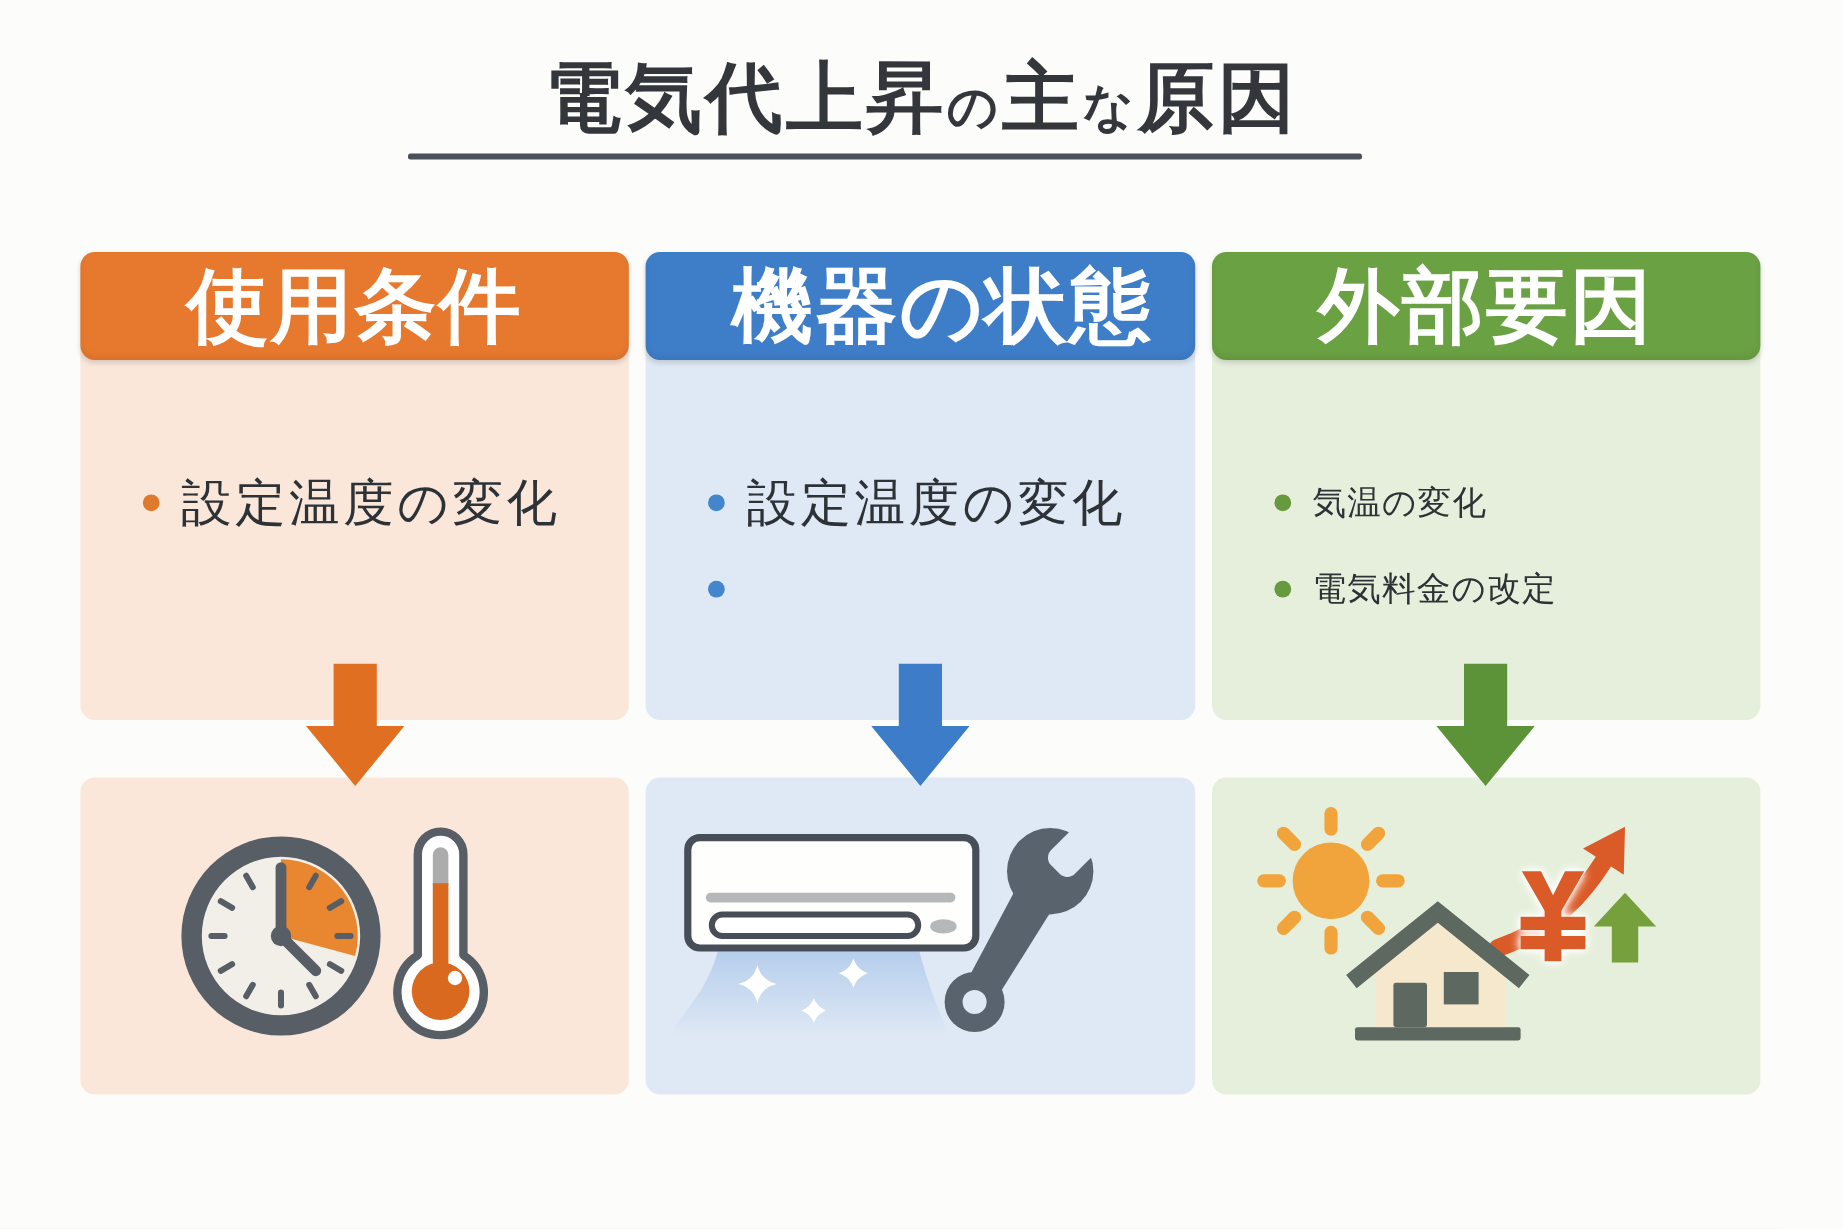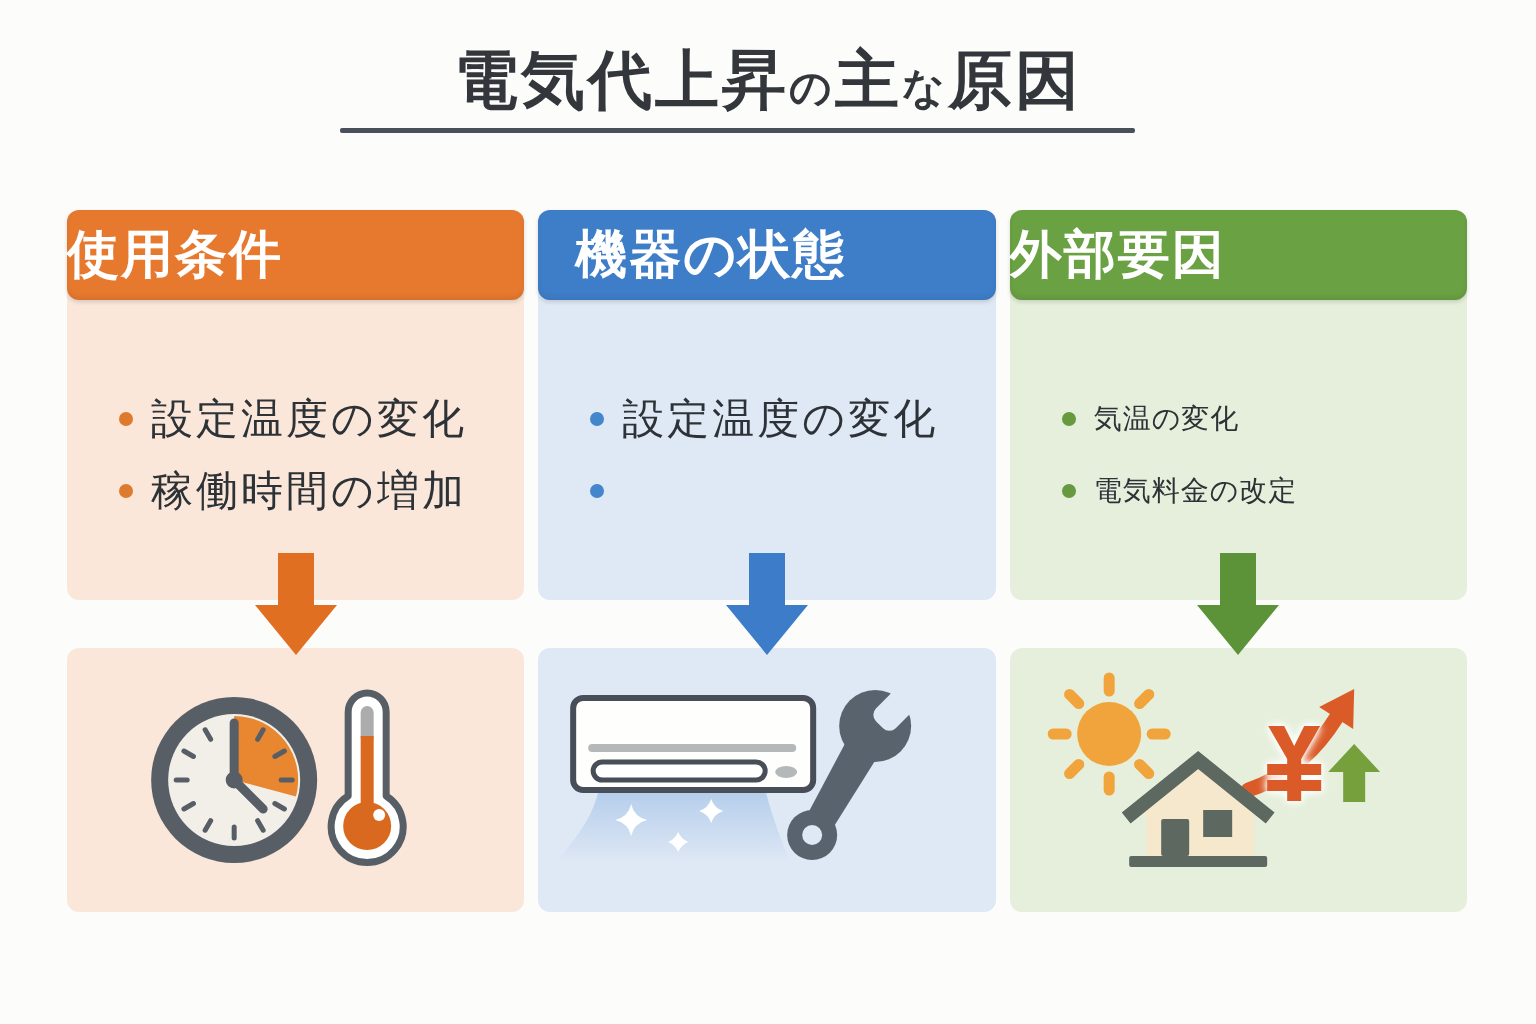--- a/index.html
+++ b/index.html
@@ -3,33 +3,33 @@
 <meta charset="utf-8">
 <style>
   * { margin:0; padding:0; box-sizing:border-box; }
   html,body { background:#eee; }
   .canvas {
     position:relative; width:1536px; height:1024px;
     background:var(--bg); overflow:hidden;
     font-family:"Liberation Sans","DejaVu Sans",sans-serif;
   }
   
-  .title-wrap { position:absolute; top:46px; left:0; right:0; text-align:center;font-family:Liberation Serif, serif; }
+  .title-wrap { position:absolute; top:46px; left:0; right:0; text-align:center; }
   h1 { font-weight:800; color:var(--title-text); letter-spacing:3px; line-height:1.1; }
   .t-lg { font-size:64px; }
   .t-sm { font-size:42px; }
   .title-underline { height:5px; width:795px; margin:12px 0 0 340px;
     background:var(--underline); border-radius:2px; }
   
   .columns { position:absolute; top:210px; left:67px; width:1400px;
     display:grid; grid-template-columns:repeat(3,1fr); gap:14px; }
   .column { position:relative; }
   .col-header { position:relative; z-index:1; height:90px; border-radius:12px;
-    display:flex; align-items:center; 
-    color:#fff; font-size:52px; font-weight:700; letter-spacing:2px;
+    display:flex; align-items:center; justify-content:center;
+    color:#fff; font-size:68px; font-weight:700; letter-spacing:2px;
     box-shadow:0 2px 4px rgba(0,0,0,.14), inset 0 -3px 5px rgba(0,0,0,.07); }
   .col-body { margin-top:-10px; height:310px; border-radius:0 0 12px 12px;
     padding-top:62px; }
   ul { list-style:none;margin-top:44px; }
   li { position:relative; display:flex; align-items:center; height:46px;
     margin-bottom:26px; padding-left:84px; font-size:42px; letter-spacing:3px;
     color:var(--body-text); }
   .c3 li { font-size:28px; letter-spacing:1px; }
   .dot { position:absolute; left:52px; top:50%; margin-top:-7px;
     width:14px; height:14px; border-radius:50%; }
@@ -66,24 +66,20 @@
     <section class="column c1">
       <div class="col-header">
         <span>使用条件</span>
       </div>
       <div class="col-body">
         <ul>
           <li>
               <span class="dot"></span>
               <span>設定温度の変化</span>
             </li>
-          <li>
-              <span class="dot"></span>
-              <span>稼働時間の増加</span>
-            </li>
         </ul>
       </div>
       <svg class="down-arrow" width="82" height="102" viewBox="0 0 82 102">
         <polygon points="23,0 59,0 59,52 82,52 41,102 0,52 23,52"></polygon>
       </svg>
       <div class="col-illo">
         <svg class="illo-svg" viewBox="0 0 457 264">
           <g>
             <circle cx="167" cy="132" r="83" style="fill:var(--clock-ring)"></circle>
             <circle cx="167" cy="132" r="66" style="fill:var(--clock-face)"></circle>

